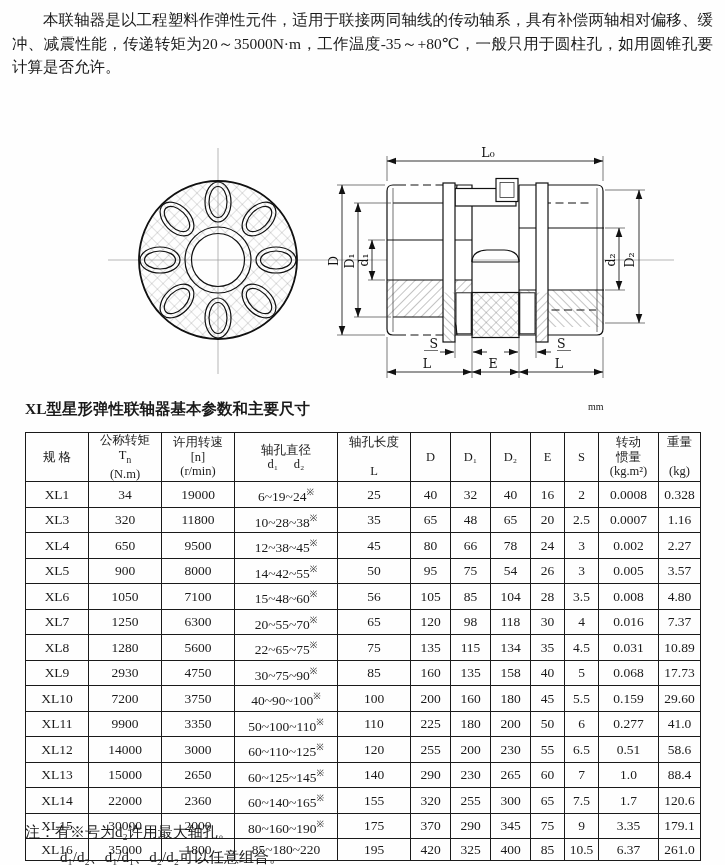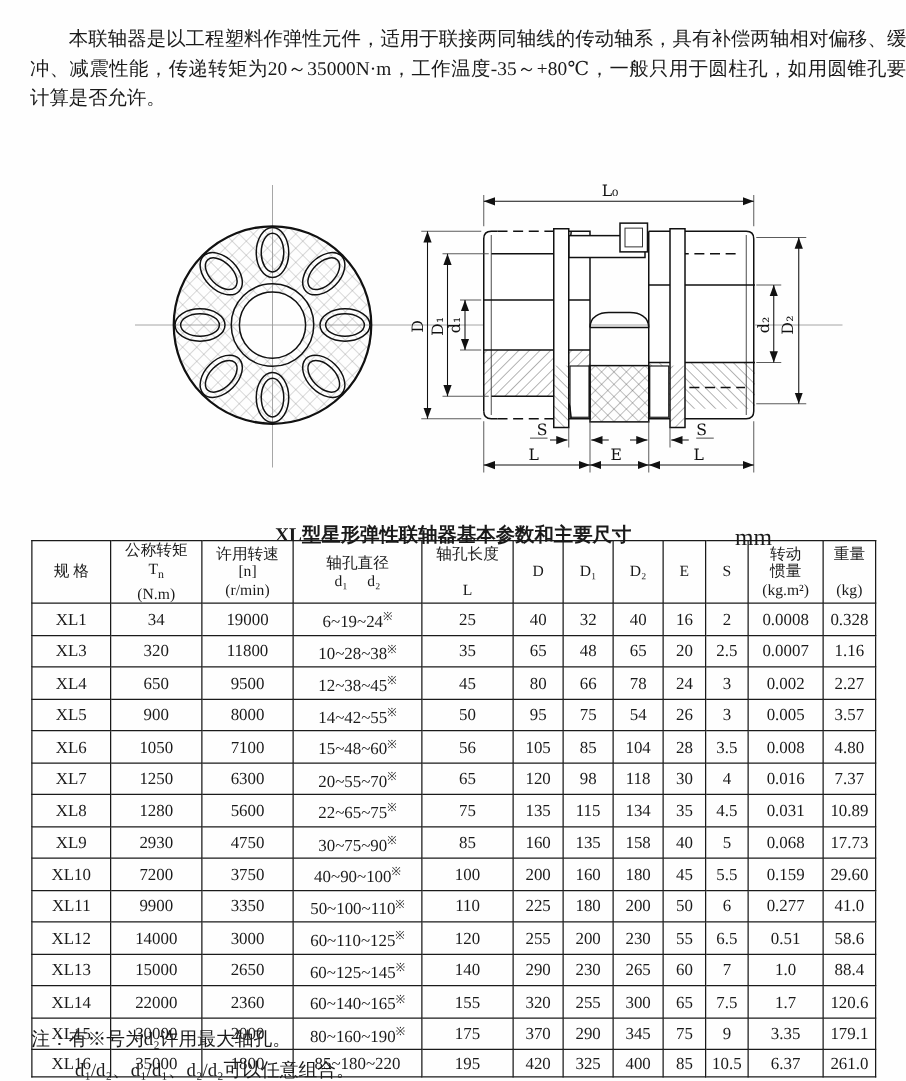--- a/index.html
+++ b/index.html
@@ -1,23 +1,23 @@
 <!DOCTYPE html>
 <html><head>
 <meta charset="utf-8">
 <style>
   html,body{margin:0;padding:0;background:#f4f4f4;}
   .page{position:relative;width:725px;height:865px;background:#fefefe;margin:0 auto;
         font-family:"Liberation Serif","DejaVu Serif",serif;color:#1a1a1a;overflow:hidden;}
-  .intro{position:absolute;top:8px;left:12px;width:701px;margin:12px;
+  .intro{position:absolute;top:8px;left:12px;width:701px;margin:0;
          font-size:15.5px;line-height:23.5px;text-align:justify;text-indent:2em;}
   .figure{position:absolute;top:133px;left:16px;width:725px;height:262px;}
-  .title-row{position:absolute;top:418px;left:25px;width:675px;height:24px;
-             text-align:center;font-weight:bold;font-size:15.5px;}
-  .unit{position:absolute;left:563px;top:2px;font-weight:normal;font-size:19px;}
+  .title-row{position:absolute;top:399px;left:25px;width:675px;height:24px;
+             font-weight:bold;font-size:15.5px;}
+  .unit{position:absolute;left:563px;top:2px;font-weight:normal;font-size:10px;}
   table.spec{position:absolute;top:432px;left:25px;width:675px;
              border-collapse:collapse;table-layout:fixed;}
   .spec th,.spec td{border:1px solid #1a1a1a;text-align:center;padding:0;font-weight:normal;}
   .spec th{font-size:12.5px;line-height:14.5px;height:44px;vertical-align:middle;}
   .spec td{font-size:13.5px;height:21px;line-height:21px;white-space:nowrap;}
   .spec sub,.notes sub{font-size:9.5px;}
   .spec sup{font-size:9px;vertical-align:super;}
   .notes{position:absolute;top:820px;left:25px;font-size:15px;line-height:25px;}
   .note2{margin-left:35px;}
   

